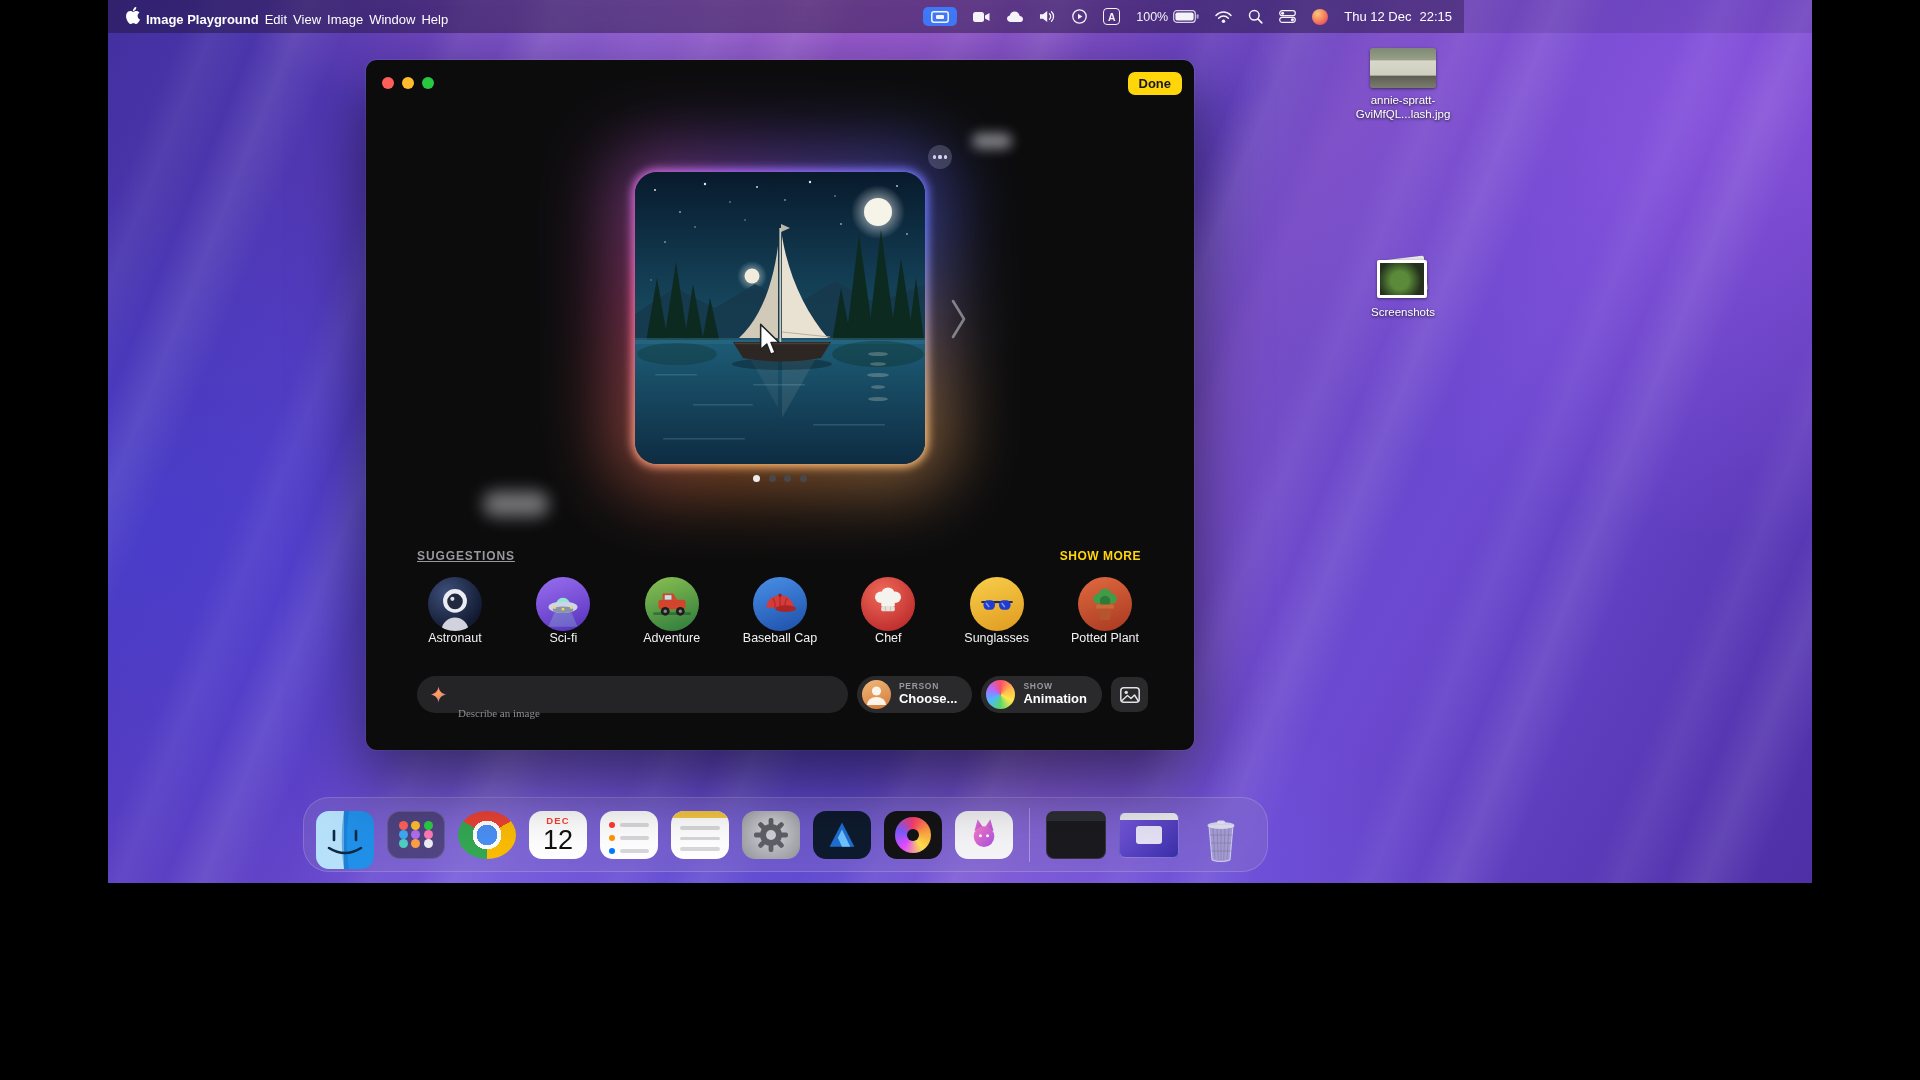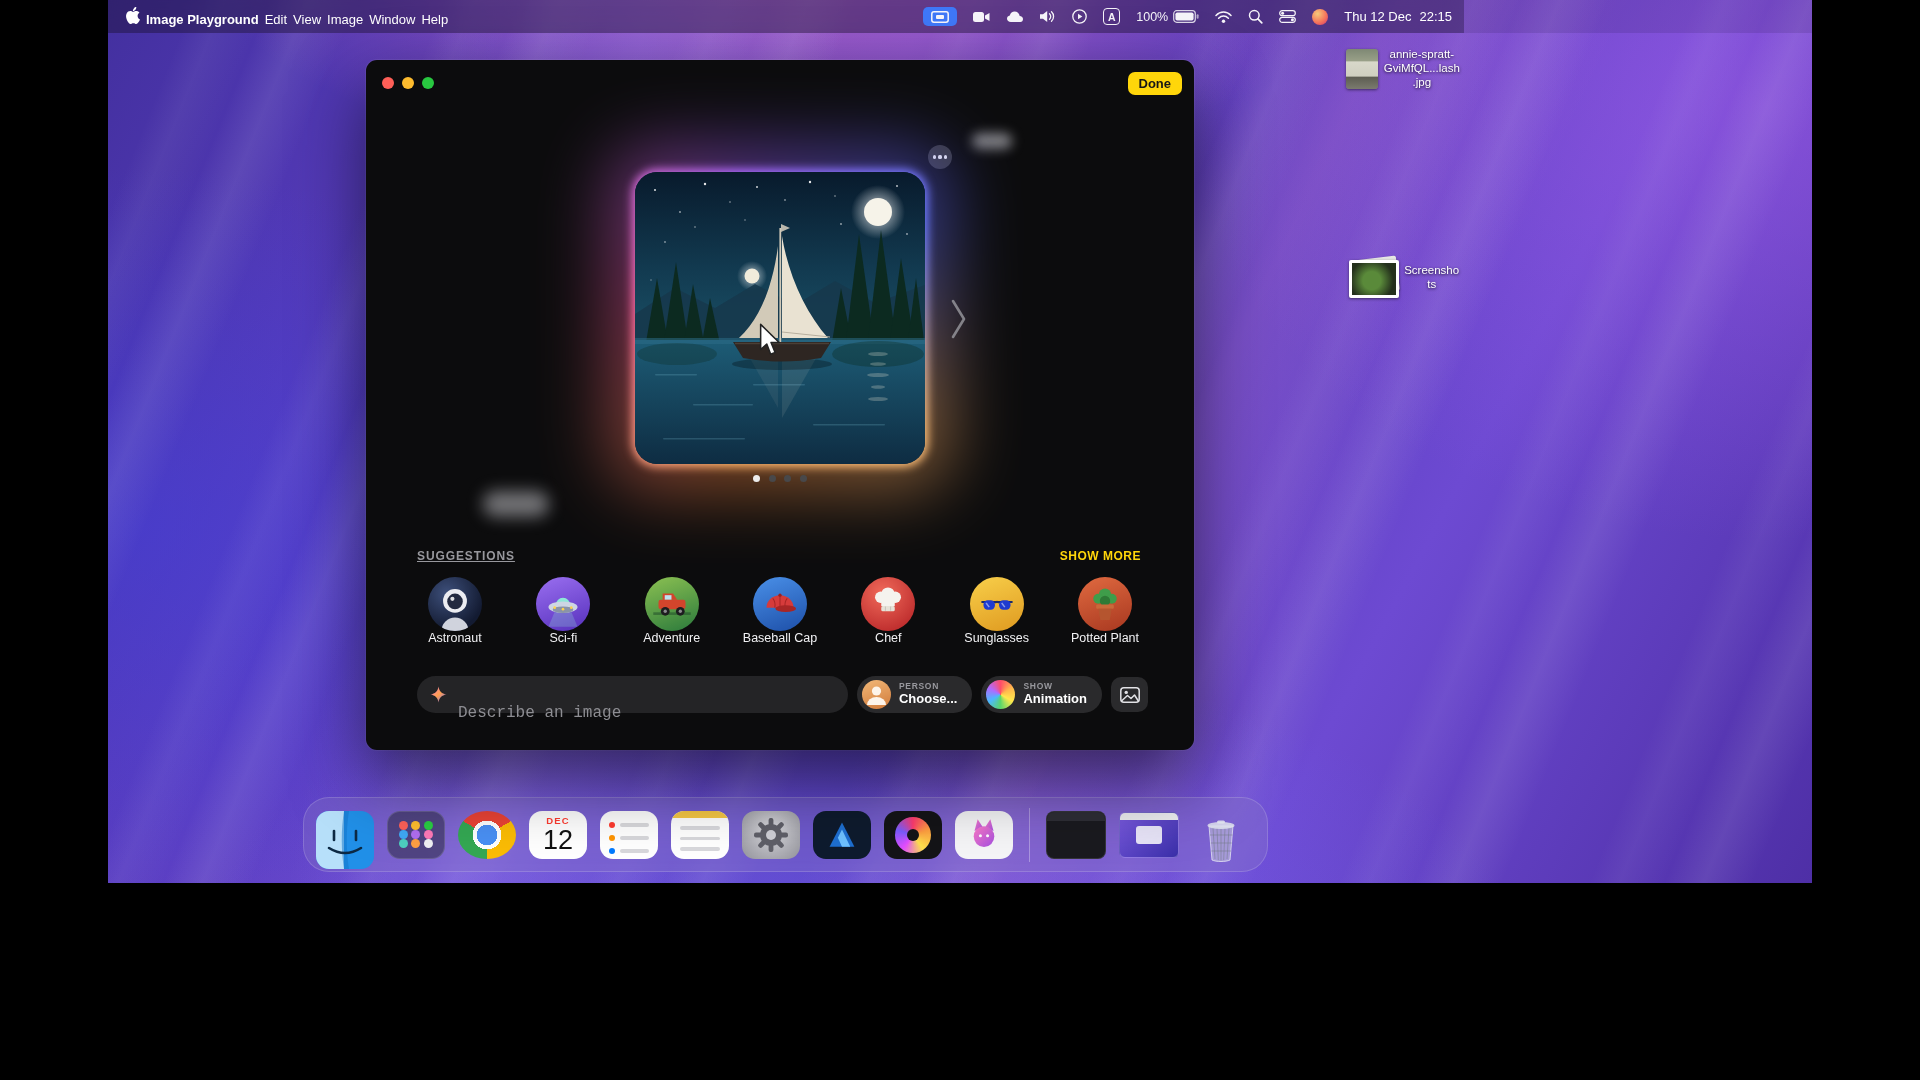--- a/index.html
+++ b/index.html
@@ -33,21 +33,21 @@
   .mb-ic{display:flex;align-items:center;opacity:.95;}
   .recpill{width:34px;height:19px;border-radius:5px;background:#3d7bfd;display:flex;align-items:center;justify-content:center;}
   .inputA{width:17px;height:17px;border:1.5px solid #fff;border-radius:4px;display:flex;align-items:center;
     justify-content:center;font-size:10.5px;font-weight:700;box-sizing:border-box;}
   .batt{display:flex;align-items:center;gap:5px;font-size:12.5px;}
   .profile-dot{width:16px;height:16px;border-radius:50%;background:radial-gradient(circle at 35% 30%,#ffd27a,#ff7a59 55%,#d6336c);}
   .mb-clock{display:flex;gap:8px;white-space:nowrap;}
 
   
   .desktop-icons{position:absolute;left:1346px;top:48px;width:114px;height:320px;z-index:5;}
-  .d-icon{position:absolute;left:0;width:114px;display:flex;flex-direction:row;align-items:center;gap:6px;cursor:default;}
+  .d-icon{position:absolute;left:0;width:114px;display:flex;flex-direction:column;align-items:center;gap:6px;cursor:default;}
   .d1{top:0}.d2{top:106px}.d3{top:208px}
   .d-label{font-size:11.5px;color:#fff;text-align:center;line-height:1.2;text-shadow:0 1px 3px rgba(0,0,0,.85);word-break:break-word;max-width:112px;}
   .thumb-annie{width:66px;height:40px;border-radius:3px;box-shadow:0 1px 3px rgba(0,0,0,.5);
     background:linear-gradient(180deg,#7e8874 0%,#99a088 30%,#d8d8ca 32%,#cfcfc0 68%,#5d5d52 70%,#7b7b6e 100%);}
   .thumb-rec{width:60px;height:40px;border-radius:3px;box-shadow:0 1px 3px rgba(0,0,0,.5);
     background:linear-gradient(100deg,#101028 24%,#ff5aa0 37%,#ffdc5a 46%,#5adcff 55%,#a05aff 64%,#101028 78%);}
   .thumb-shots{position:relative;width:58px;height:44px;}
   .thumb-shots .back{position:absolute;left:8px;top:2px;width:44px;height:35px;background:#e6e6e4;border-radius:2px;
     transform:rotate(-7deg);box-shadow:0 1px 2px rgba(0,0,0,.4);}
   .thumb-shots .front{position:absolute;left:3px;top:4px;width:50px;height:38px;background:#fff;border-radius:2px;
@@ -94,21 +94,21 @@
   .s-scifi{background:linear-gradient(160deg,#9a6ff0,#5630bc);}
   .s-adv{background:linear-gradient(160deg,#8cc152,#2b7a3c);}
   .s-cap{background:linear-gradient(160deg,#4a90e8,#1d4fa8);}
   .s-chef{background:radial-gradient(circle at 40% 30%,#f06a5a,#bf2e2e 78%);}
   .s-sun{background:linear-gradient(160deg,#f8cf4a,#df9a20);}
   .s-plant{background:linear-gradient(160deg,#e06a40,#a83820);}
 
   .bottom-bar{position:absolute;left:51px;right:46px;top:616px;height:37px;display:flex;gap:9px;align-items:center;}
   .prompt{flex:1;height:37px;border-radius:19px;background:#242426;display:flex;align-items:center;gap:9px;
     padding:0 13px;box-sizing:border-box;}
-  .prompt input{flex:1;background:transparent;border:none;outline:none;color:#e8e8ec;font-size:16px;font-family:Liberation Mono, monospace;margin-top:36px;}
+  .prompt input{flex:1;background:transparent;border:none;outline:none;color:#e8e8ec;font-size:11px;font-family:Liberation Serif, serif;margin-top:36px;}
   .prompt input::placeholder{color:#8e8e93;}
   .chip{height:37px;border-radius:19px;background:#2a2a2c;display:flex;align-items:center;gap:8px;padding:0 15px 0 5px;cursor:default;}
   .chip .ic{width:29px;height:29px;border-radius:50%;flex:none;overflow:hidden;}
   .ic-person{background:linear-gradient(160deg,#f2b878,#d07a3a);display:flex;align-items:center;justify-content:center;}
   .ic-style{background:conic-gradient(#ff4d6a,#ffb84d,#ffe84d,#5ad66a,#4db8ff,#b06aff,#ff4d6a);}
   .chip-txt{display:flex;flex-direction:column;line-height:1.15;}
   .chip-k{font-size:8.5px;font-weight:700;color:#98989d;letter-spacing:.7px;}
   .chip-v{font-size:13px;font-weight:700;color:#fff;}
   .photo-btn{width:37px;height:35px;border-radius:10px;background:#2a2a2c;display:flex;align-items:center;justify-content:center;flex:none;}
   .beta-row{position:absolute;left:0;right:0;top:665px;display:flex;justify-content:center;align-items:center;gap:6px;}

